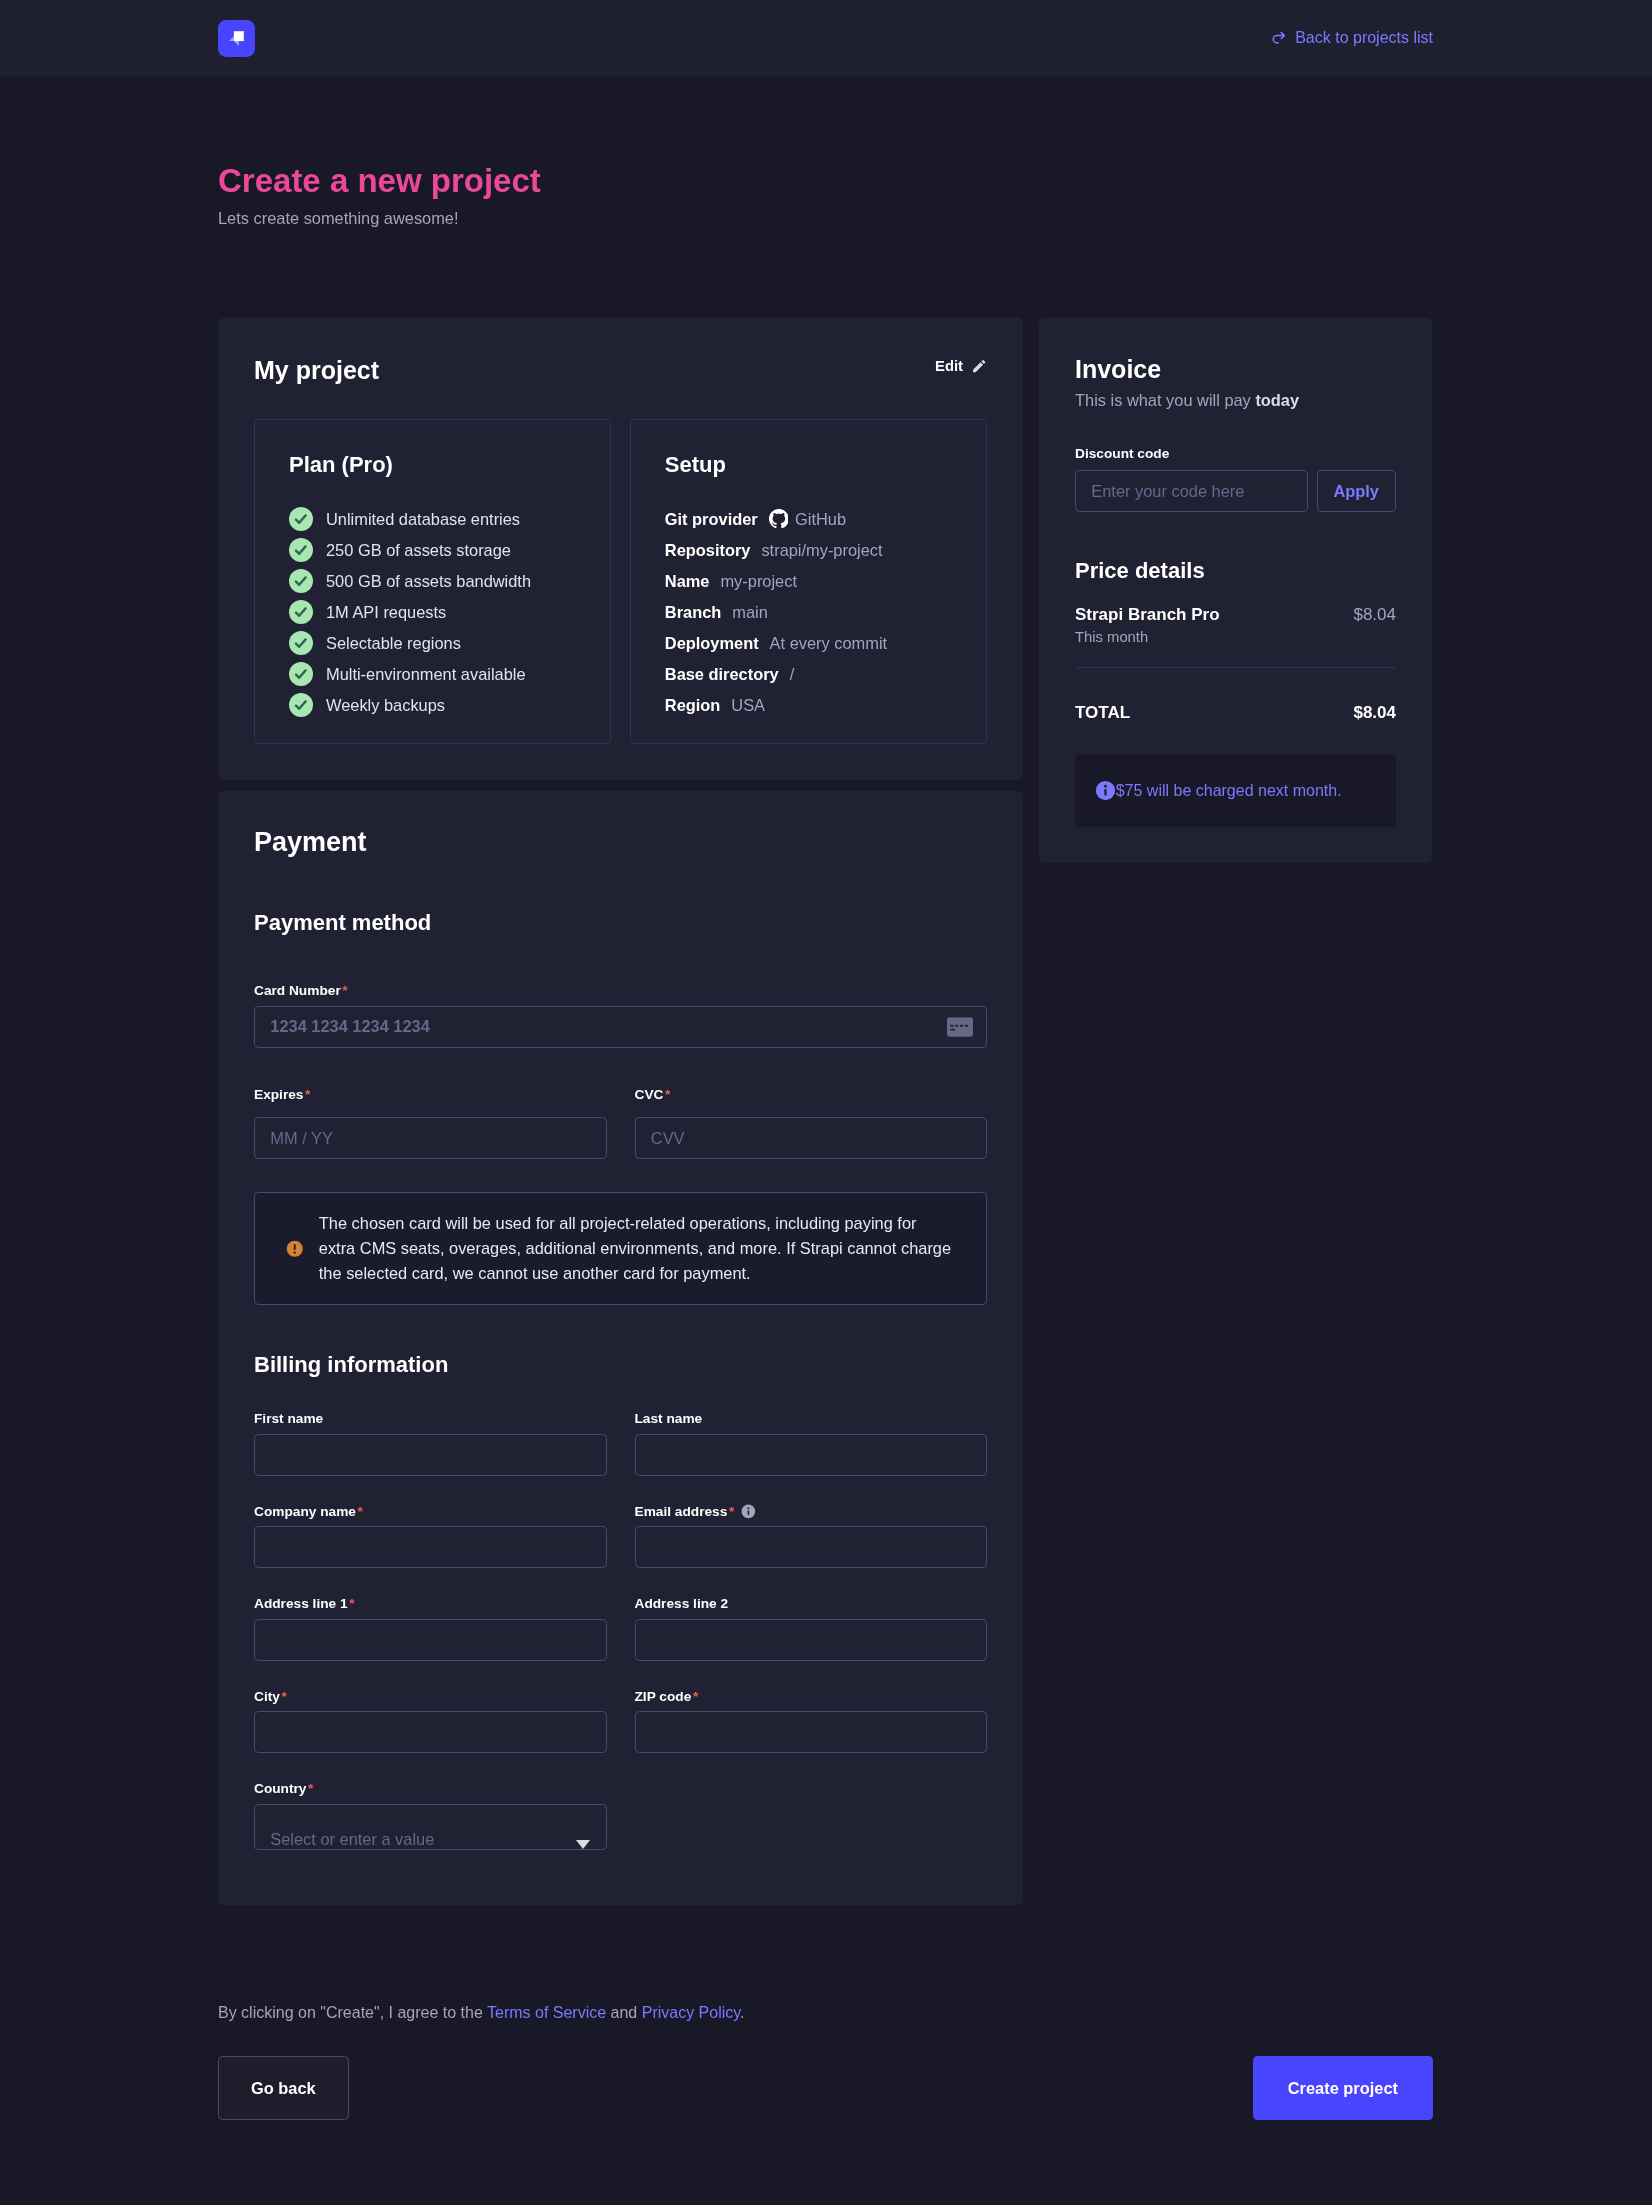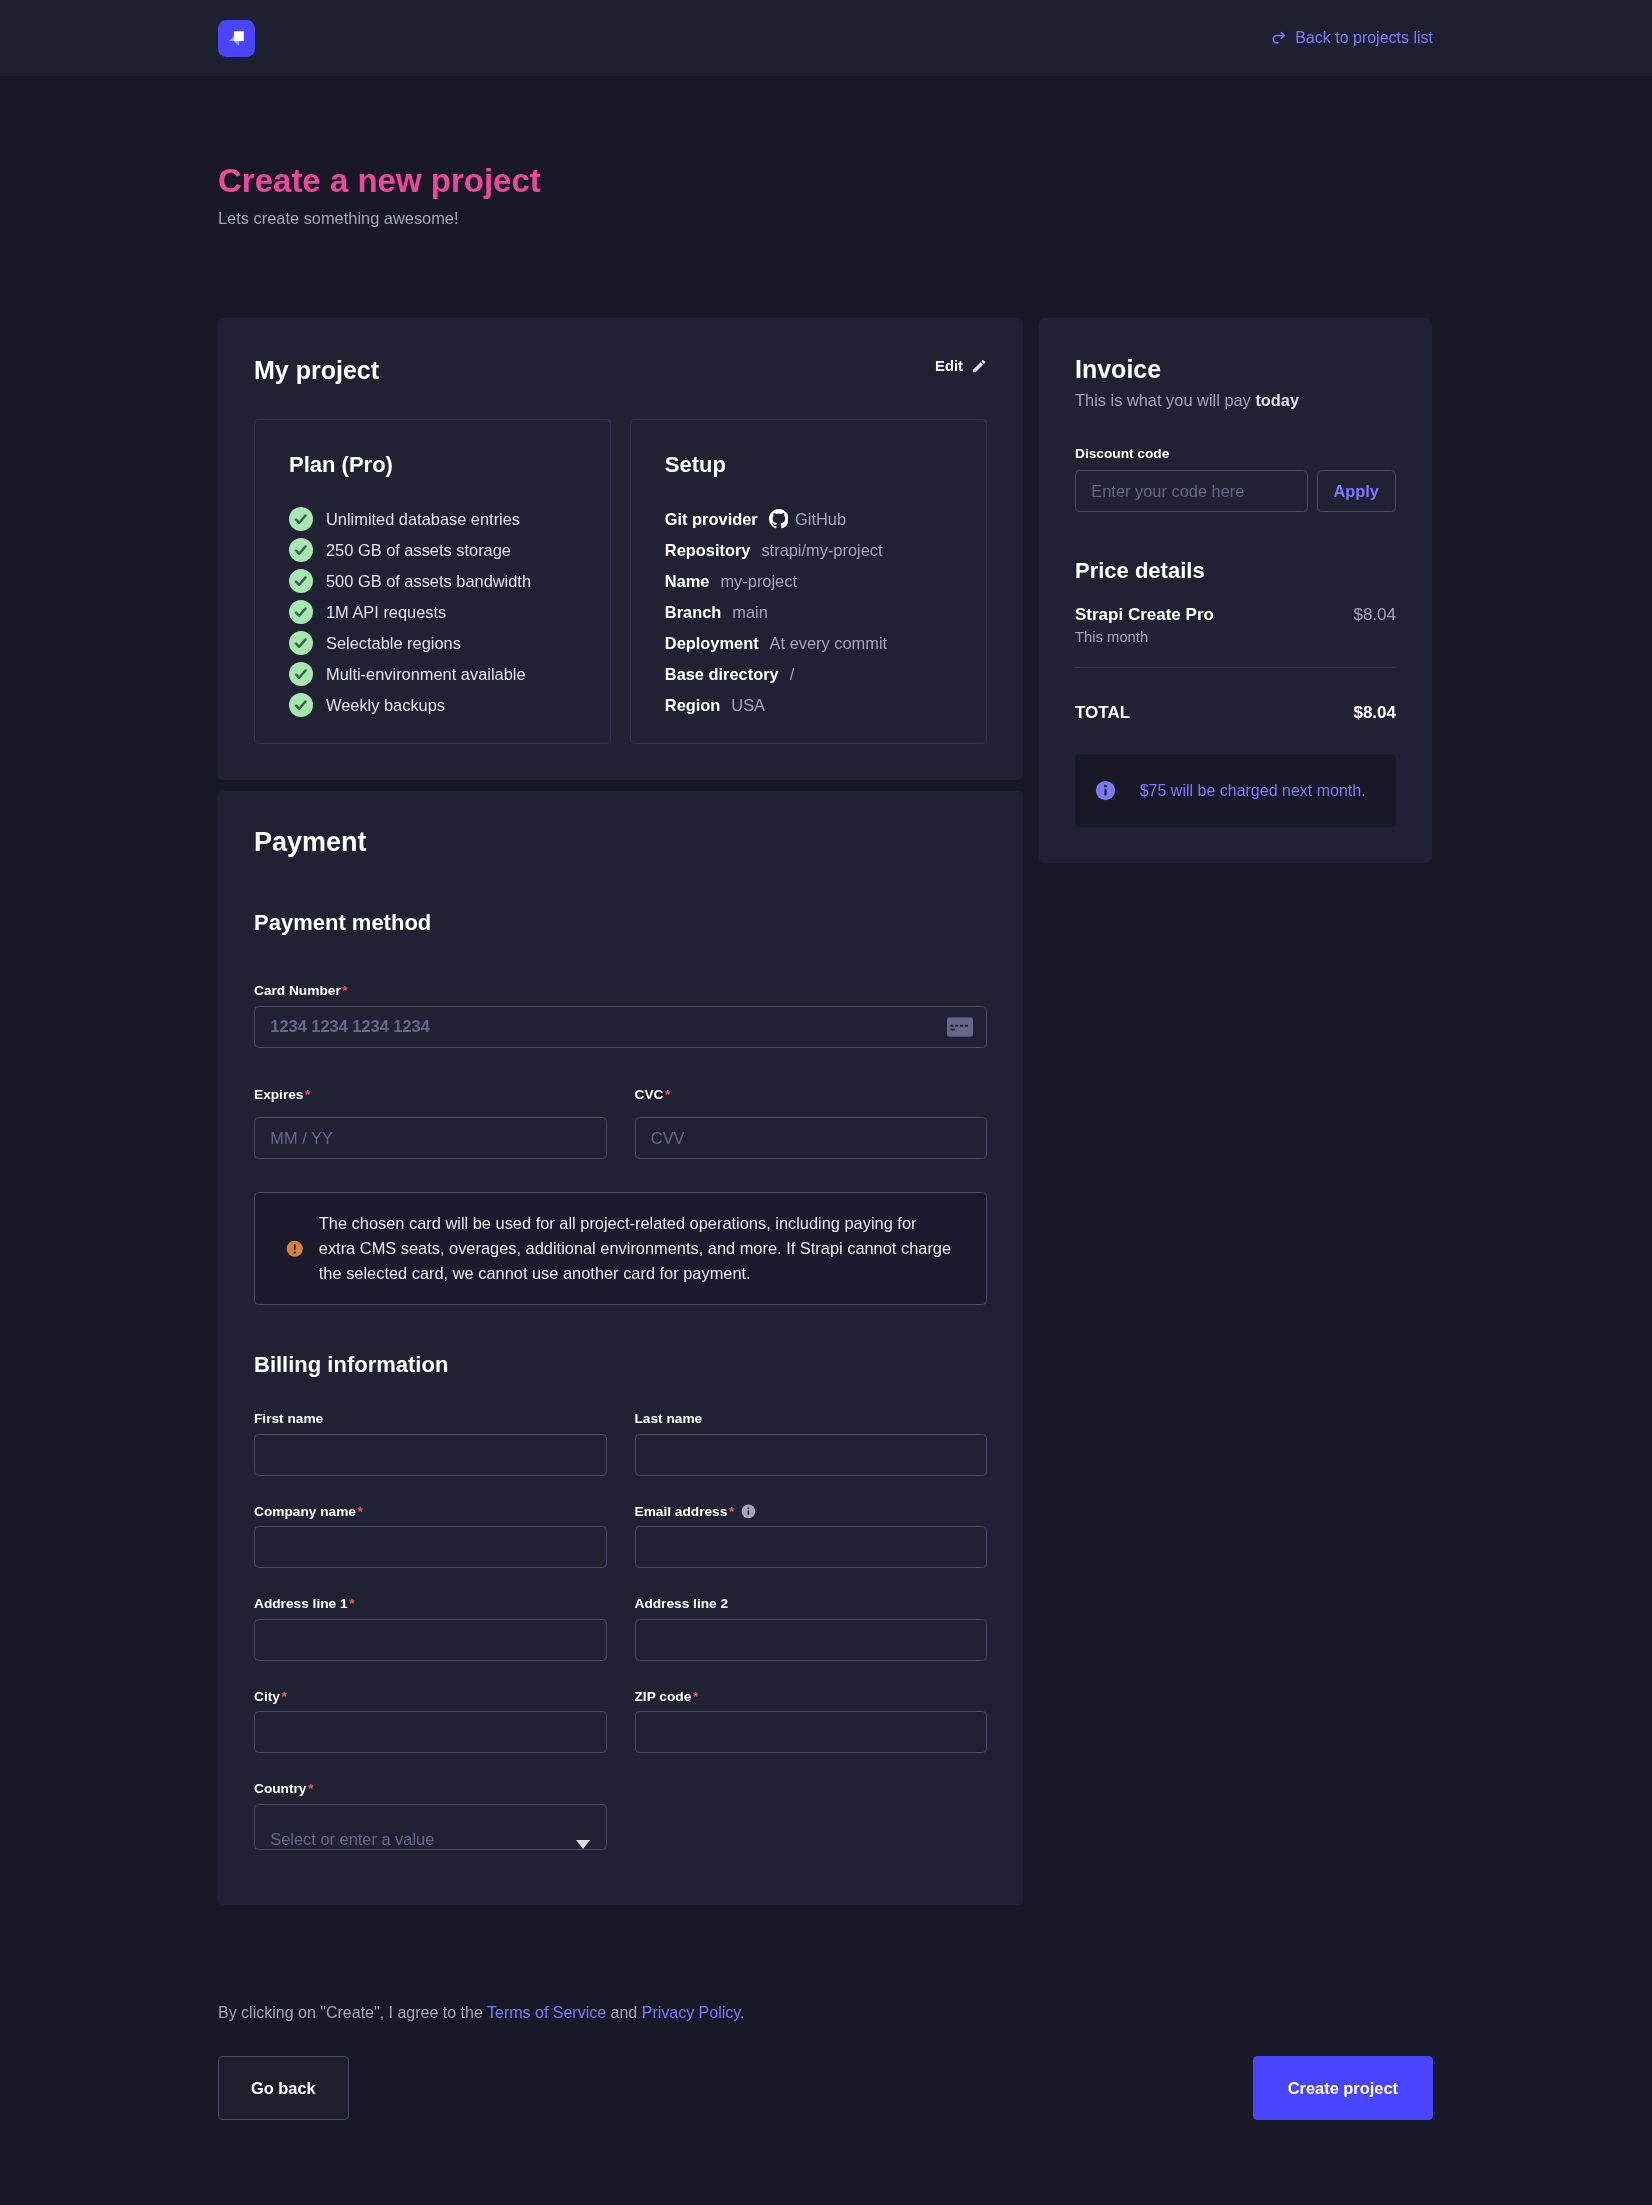--- a/index.html
+++ b/index.html
@@ -56,21 +56,21 @@
   .discount-row .tb { width:233px; }
   .apply-btn { width:79px; height:42px; border:0.5px solid #4a4a6a; border-radius:4.4px; background:#212134; color:#7b79ff; font-size:16.4px; font-weight:bold; cursor:pointer; font-family:"Liberation Sans", sans-serif; }
   .price-title { margin-top:46px; font-size:22px; font-weight:bold; line-height:26px; }
   .price-row { margin-top:21px; display:flex; justify-content:space-between; align-items:baseline; }
   .price-row .name { font-size:17px; font-weight:bold; }
   .price-row .amt { font-size:17px; color:#a5a5ba; }
   .price-period { margin-top:4.4px; font-size:14.8px; color:#a5a5ba; }
   .divider { margin-top:22px; border-top:0.5px solid #32324d; }
   .total-row { margin-top:35px; display:flex; justify-content:space-between; align-items:baseline; }
   .total-row .name, .total-row .amt { font-size:17px; font-weight:bold; color:#ffffff; }
-  .notice { margin-top:31px; background:#181826; border-radius:4.4px; padding:26px 19.7px; display:flex; align-items:center; gap:24px; }
+  .notice { margin-top:31px; background:#181826; border-radius:4.4px; padding:26px 19.7px; display:flex; align-items:center; gap:0; }
   .notice svg { width:21px; height:21px; flex:0 0 21px; }
   .notice .txt { font-size:16px; color:#7b79ff; }
 
   
   .payment { margin-top:11.5px; padding-bottom:55px; }
   .payment h2 { font-size:27px; font-weight:bold; line-height:31px; }
   .sec-title { margin-top:52px; font-size:22px; font-weight:bold; line-height:26px; }
   .req { color:#ee5e52; margin-left:1.6px; }
   .f-label { display:flex; align-items:center; font-size:13.7px; font-weight:bold; color:#ffffff; }
   .card-num-label { margin-top:47px; }
@@ -372,21 +372,21 @@
 
           <span class="field-label discount-label">Discount code</span>
           <div class="discount-row">
             <input class="tb" type="text" placeholder="Enter your code here" style="">
             <button class="apply-btn">Apply</button>
           </div>
 
           <div class="price-title">Price details</div>
 
           <div class="price-row">
-            <span class="name">Strapi Create Pro</span>
+            <span class="name">Strapi Branch Pro</span>
             <span class="amt">$8.04</span>
           </div>
           <div class="price-period">This month</div>
 
           <div class="divider"></div>
 
           <div class="total-row">
             <span class="name">TOTAL</span>
             <span class="amt">$8.04</span>
           </div>

